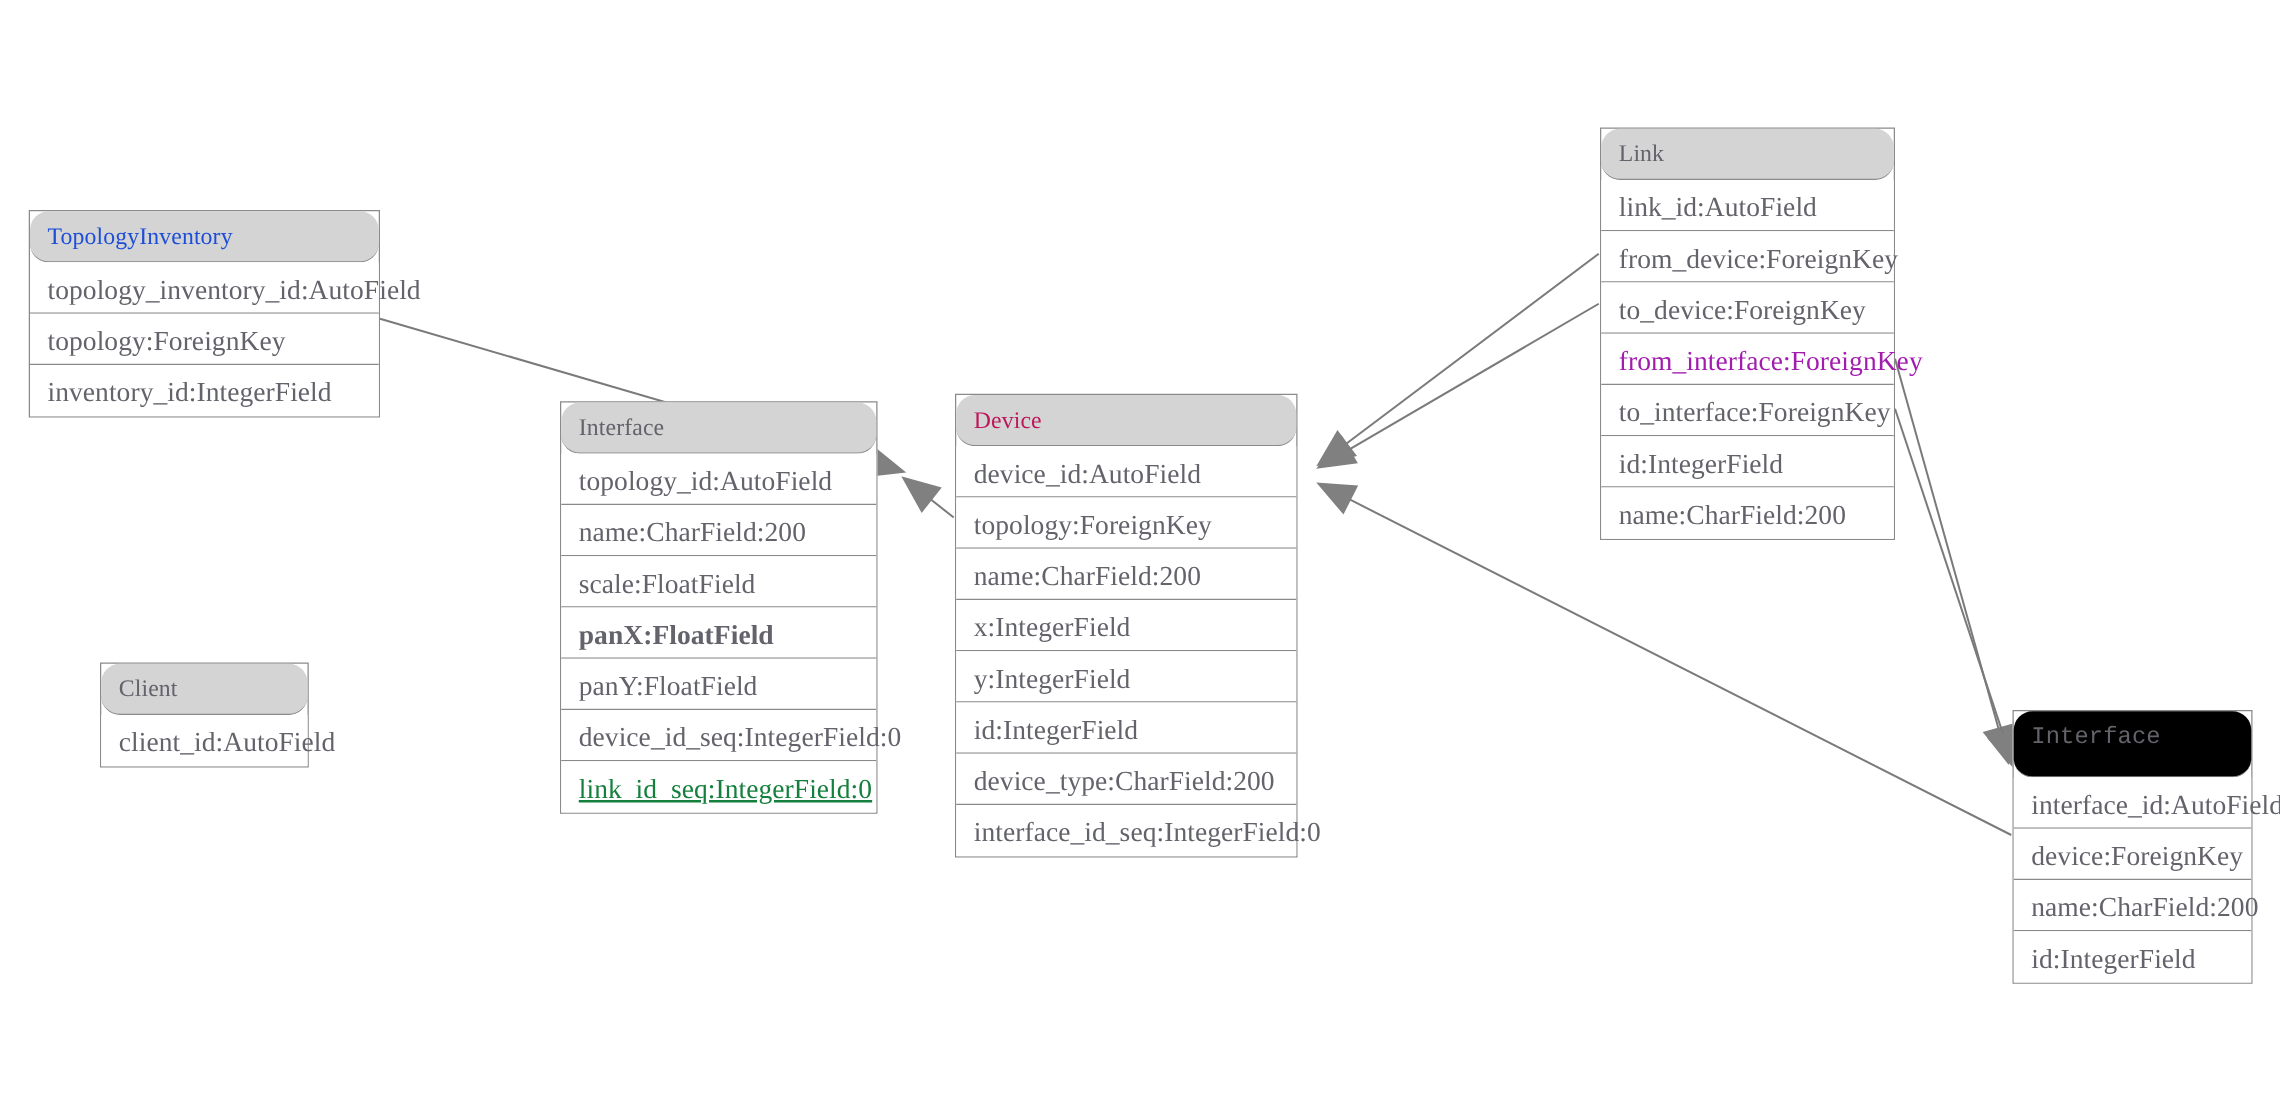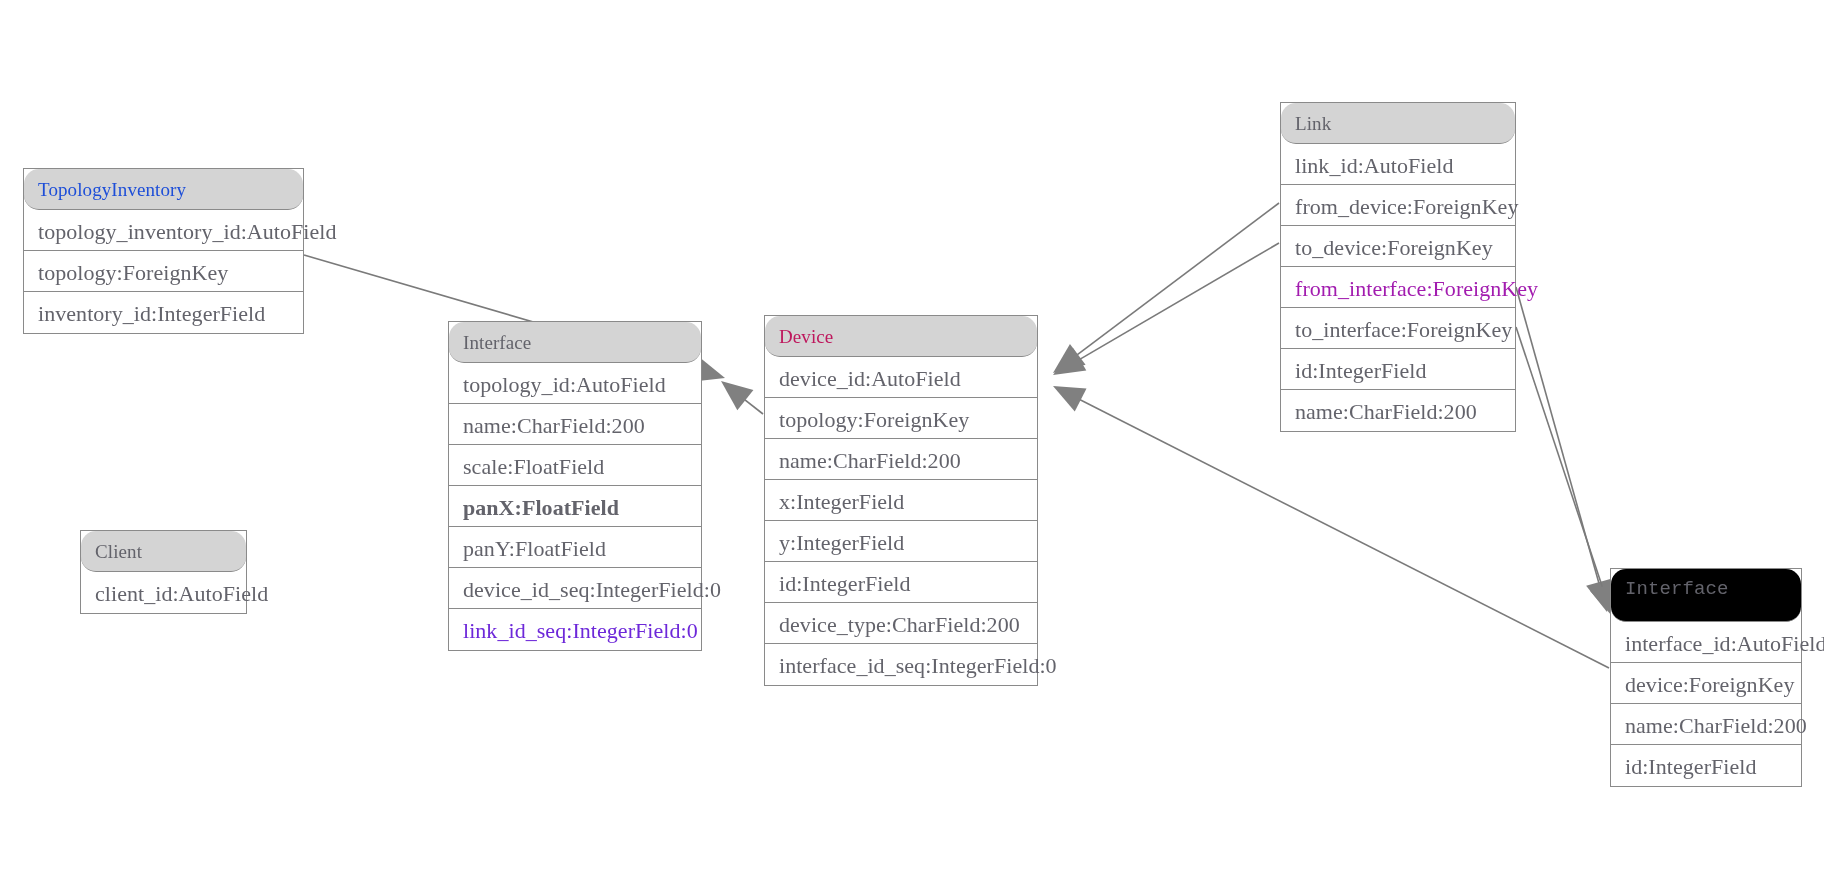--- a/index.html
+++ b/index.html
@@ -95,21 +95,21 @@
         <div class="entity-field" style="color: rgb(99, 99, 107); border-bottom-color: rgb(138, 138, 138); height: 41px;">client_id:AutoField</div>
       </div>
       <div class="entity" style="left: 448px; top: 321px; width: 254px; border-color: rgb(138, 138, 138); background: rgb(255, 255, 255);">
         <div class="entity-header" style="background: rgb(212, 212, 212); color: rgb(99, 99, 107); border-bottom-color: rgb(138, 138, 138); height: 41px;">Interface</div>
         <div class="entity-field" style="color: rgb(99, 99, 107); border-bottom-color: rgb(138, 138, 138); height: 41px;">topology_id:AutoField</div>
         <div class="entity-field" style="color: rgb(99, 99, 107); border-bottom-color: rgb(138, 138, 138); height: 41px;">name:CharField:200</div>
         <div class="entity-field" style="color: rgb(99, 99, 107); border-bottom-color: rgb(138, 138, 138); height: 41px;">scale:FloatField</div>
         <div class="entity-field" style="color: rgb(99, 99, 107); border-bottom-color: rgb(138, 138, 138); height: 41px; font-weight: bold;">panX:FloatField</div>
         <div class="entity-field" style="color: rgb(99, 99, 107); border-bottom-color: rgb(138, 138, 138); height: 41px;">panY:FloatField</div>
         <div class="entity-field" style="color: rgb(99, 99, 107); border-bottom-color: rgb(138, 138, 138); height: 41px;">device_id_seq:IntegerField:0</div>
-        <div class="entity-field" style="color: #6d28d9; border-bottom-color: rgb(138, 138, 138); height: 41px;">link_id_seq:IntegerField:0</div>
+        <div class="entity-field" style="color: #15803d; border-bottom-color: rgb(138, 138, 138); height: 41px; text-decoration: underline;">link_id_seq:IntegerField:0</div>
       </div>
       <div class="entity" style="left: 764px; top: 315px; width: 274px; border-color: rgb(138, 138, 138); background: rgb(255, 255, 255);">
         <div class="entity-header" style="background: rgb(212, 212, 212); color: #be185d; border-bottom-color: rgb(138, 138, 138); height: 41px;">Device</div>
         <div class="entity-field" style="color: rgb(99, 99, 107); border-bottom-color: rgb(138, 138, 138); height: 41px;">device_id:AutoField</div>
         <div class="entity-field" style="color: rgb(99, 99, 107); border-bottom-color: rgb(138, 138, 138); height: 41px;">topology:ForeignKey</div>
         <div class="entity-field" style="color: rgb(99, 99, 107); border-bottom-color: rgb(138, 138, 138); height: 41px;">name:CharField:200</div>
         <div class="entity-field" style="color: rgb(99, 99, 107); border-bottom-color: rgb(138, 138, 138); height: 41px;">x:IntegerField</div>
         <div class="entity-field" style="color: rgb(99, 99, 107); border-bottom-color: rgb(138, 138, 138); height: 41px;">y:IntegerField</div>
         <div class="entity-field" style="color: rgb(99, 99, 107); border-bottom-color: rgb(138, 138, 138); height: 41px;">id:IntegerField</div>
         <div class="entity-field" style="color: rgb(99, 99, 107); border-bottom-color: rgb(138, 138, 138); height: 41px;">device_type:CharField:200</div>

